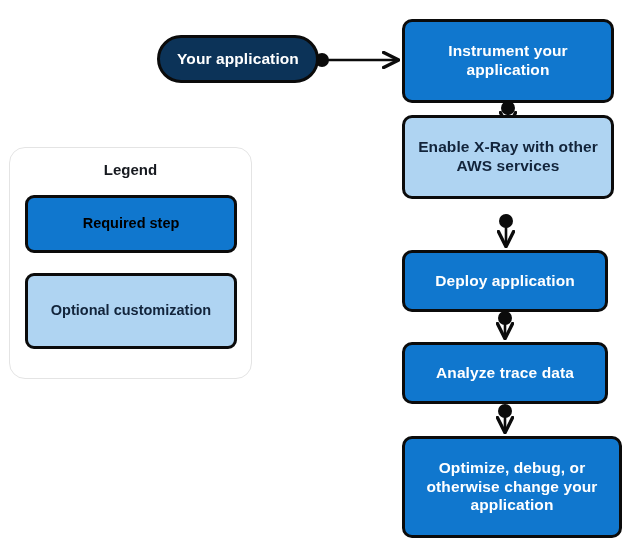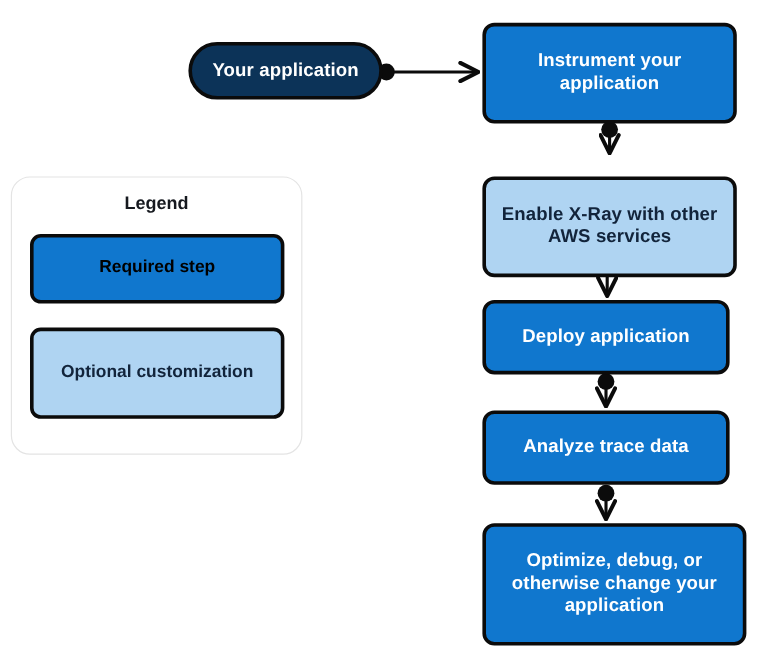--- a/index.html
+++ b/index.html
@@ -78,21 +78,21 @@
 
   #node-instrument {
     left: 402px; top: 19px;
     width: 212px; height: 84px;
     border-radius: 10px;
     font-size: 15.5px;
     padding: 16px 10px;
   }
 
   #node-enable-xray {
-    left: 402px; top: 147px;
+    left: 402px; top: 115px;
     width: 212px; height: 84px;
     border-radius: 10px;
     font-size: 15.5px;
     padding: 0 10px;
   }
 
   #node-deploy {
     left: 402px; top: 250px;
     width: 206px; height: 62px;
     border-radius: 10px;

